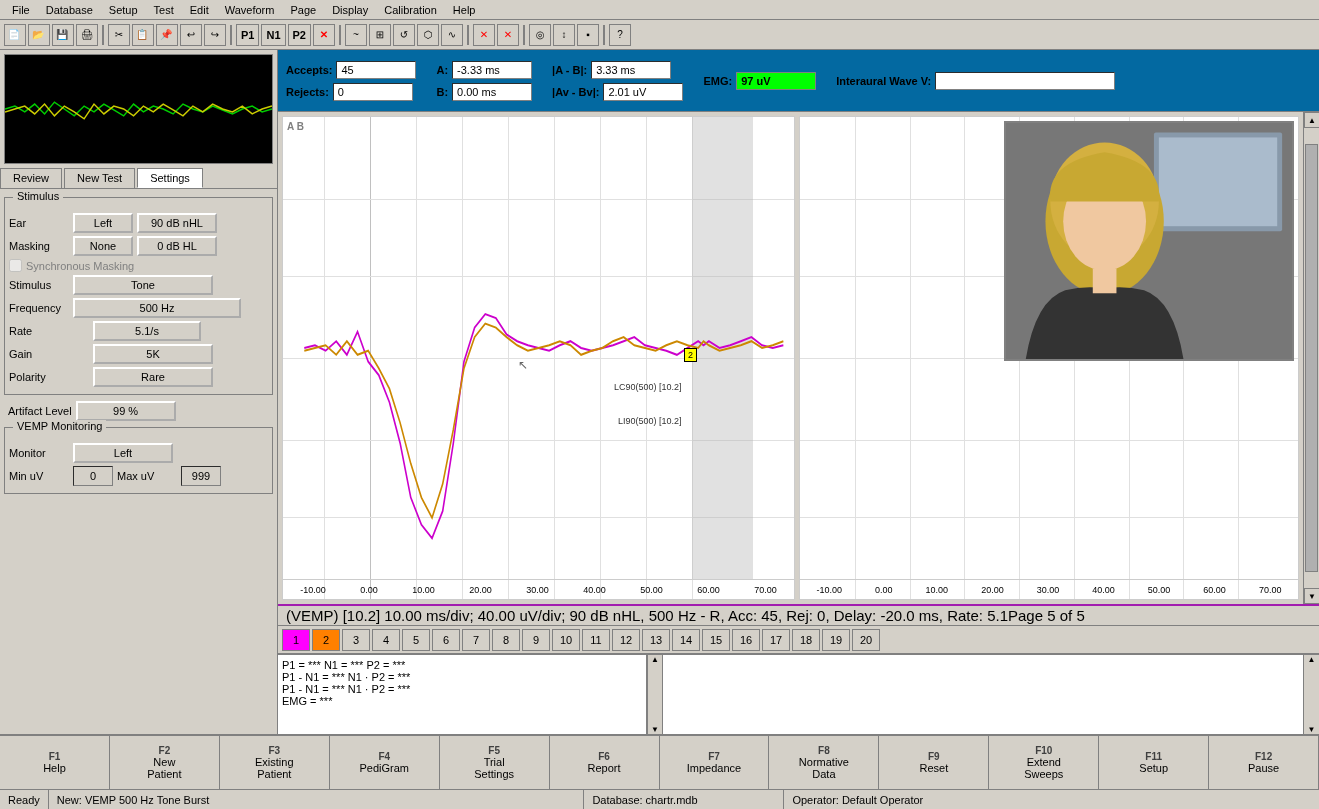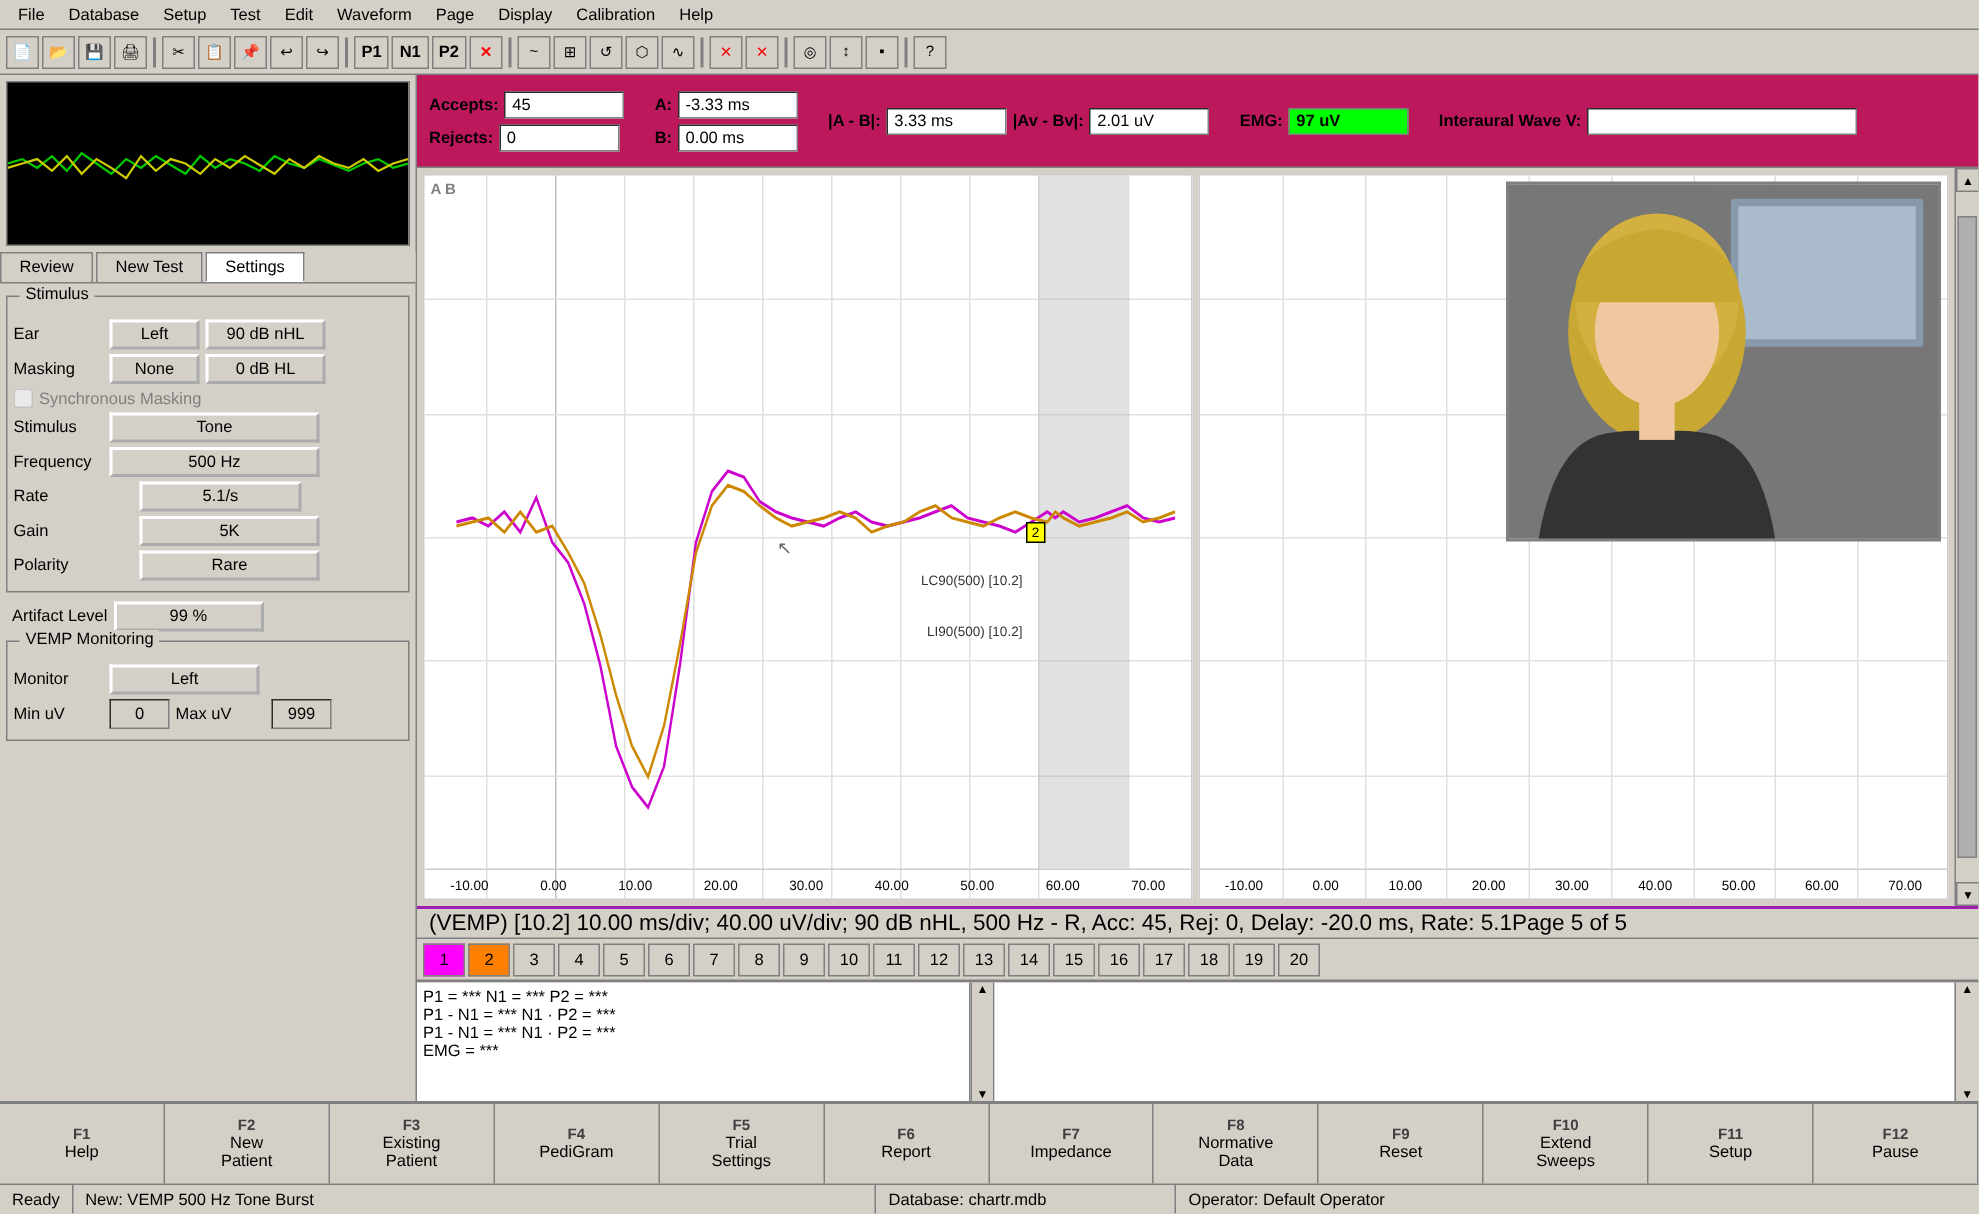--- a/index.html
+++ b/index.html
@@ -36,21 +36,21 @@
     .form-row { display: flex; align-items: center; margin: 3px 0; gap: 4px; }
     .form-label { font-size: 11px; min-width: 60px; }
     .form-input { background: #d4d0c8; border: 1px inset #808080; height: 20px; display: flex; align-items: center; justify-content: center; font-size: 11px; padding: 0 4px; }
     .btn-field { background: #d4d0c8; border: 2px outset #ffffff; height: 20px; display: flex; align-items: center; justify-content: center; font-size: 11px; padding: 0 8px; cursor: pointer; min-width: 80px; }
     .checkbox-row { display: flex; align-items: center; gap: 4px; font-size: 11px; color: #808080; }
     
     
     .chart-area { flex: 1; display: flex; flex-direction: column; background: #d4d0c8; }
     
     
-    .stats-bar { background: #be185d; border-bottom: 1px solid #808080; padding: 2px 8px; display: flex; align-items: center; gap: 20px; height: 62px; flex-wrap: wrap; }
+    .stats-bar { background: #0369a1; border-bottom: 1px solid #808080; padding: 2px 8px; display: flex; align-items: center; gap: 20px; height: 62px; flex-wrap: wrap; }
     .stat-item { display: flex; align-items: center; gap: 4px; }
     .stat-label { font-size: 11px; font-weight: bold; }
     .stat-value { background: white; border: 1px inset #808080; height: 18px; min-width: 80px; display: flex; align-items: center; padding: 0 4px; font-size: 11px; }
     .emg-value { background: #00ff00; border: 1px solid #808080; height: 18px; min-width: 80px; display: flex; align-items: center; padding: 0 4px; font-size: 11px; color: black; font-weight: bold; }
     .interaural-section { display: flex; flex-direction: column; gap: 4px; }
     .interaural-row { display: flex; align-items: center; gap: 4px; }
     .interaural-input { background: white; border: 1px inset #808080; height: 18px; width: 180px; }
     
     
     .charts-container { flex: 1; display: flex; position: relative; }
@@ -191,21 +191,21 @@
         <div class="checkbox-row">
           <input type="checkbox" disabled="" style="">
           <span>Synchronous Masking</span>
         </div>
         <div class="form-row">
           <span class="form-label">Stimulus</span>
           <div class="btn-field" style="width:140px;">Tone</div>
         </div>
         <div class="form-row">
           <span class="form-label">Frequency</span>
-          <div class="btn-field" style="width:140px;">500 Hz</div>
+          <div class="btn-field" style="width:168px;">500 Hz</div>
         </div>
         <div class="form-row">
           <span class="form-label" style="min-width:80px;">Rate</span>
           <div class="btn-field" style="width:108px;">5.1/s</div>
         </div>
         <div class="form-row">
           <span class="form-label" style="min-width:80px;">Gain</span>
           <div class="btn-field" style="width:120px;">5K</div>
         </div>
         <div class="form-row">
@@ -253,21 +253,21 @@
       <div style="display:flex; flex-direction:column; gap:4px;">
         <div class="stat-item">
           <span class="stat-label">A:</span>
           <div class="stat-value">-3.33 ms</div>
         </div>
         <div class="stat-item">
           <span class="stat-label">B:</span>
           <div class="stat-value">0.00 ms</div>
         </div>
       </div>
-      <div style="display:flex; gap:4px;">
+      <div style="display:flex; flex-direction:column; gap:4px;">
         <div class="stat-item">
           <span class="stat-label">|A - B|:</span>
           <div class="stat-value">3.33 ms</div>
         </div>
         <div class="stat-item">
           <span class="stat-label">|Av - Bv|:</span>
           <div class="stat-value">2.01 uV</div>
         </div>
       </div>
       <div style="display:flex; flex-direction:column; gap:4px;">

